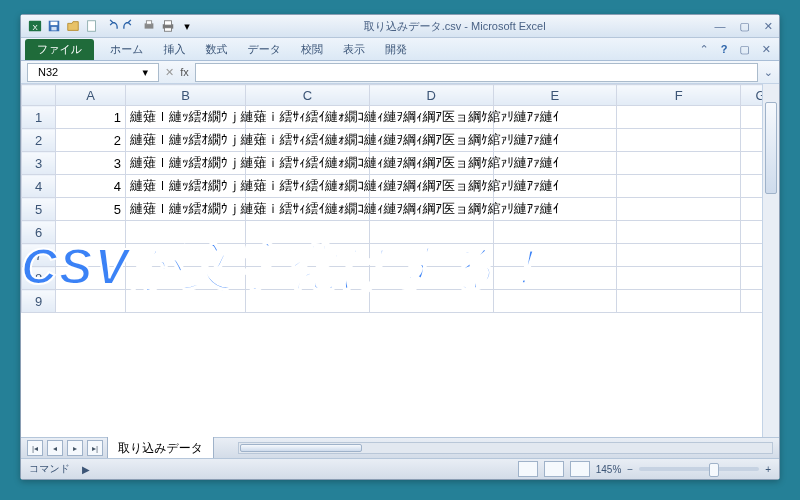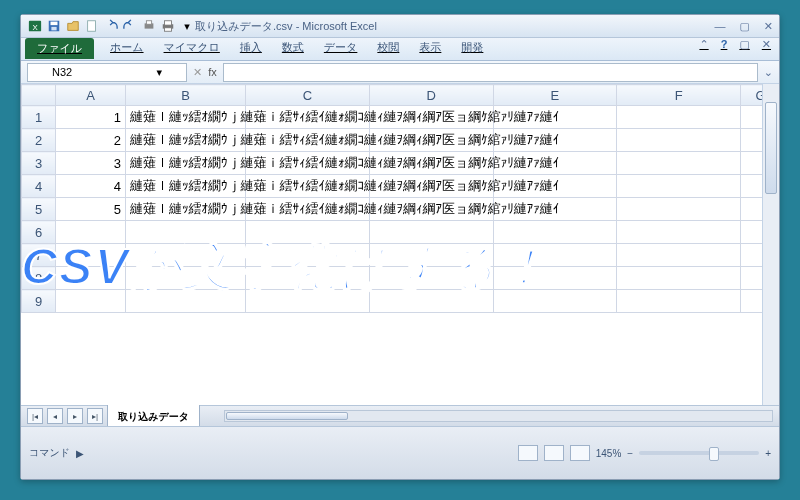--- a/index.html
+++ b/index.html
@@ -2,46 +2,46 @@
 <html><head>
 <meta charset="utf-8">
 <style>
 html,body{margin:0;padding:0;font-family:"Meiryo","MS PGothic",sans-serif;font-size:11px;background:#258097;}
 .stage{position:relative;width:800px;height:500px;background:#258097;}
 .win{position:absolute;left:20px;top:14px;right:20px;bottom:20px;background:#fff;border:1px solid #8a9db3;border-radius:3px;box-shadow:0 2px 6px rgba(0,0,0,.25);display:flex;flex-direction:column;}
 .titlebar{height:22px;background:linear-gradient(#f2f6fb,#d7e4f2);display:flex;align-items:center;padding:0 6px;border-bottom:1px solid #b5c6da;}
 .qat{display:flex;gap:3px;align-items:center;}
 .qat span{width:16px;height:16px;display:flex;align-items:center;justify-content:center;}
 .qat svg{width:14px;height:14px;}
-.title{flex:1;color:#4a6285;font-size:11px;}
+.title{flex:1;text-align:center;color:#4a6285;font-size:11px;}
 .wctrl{display:flex;gap:14px;color:#5a7299;}
 .wctrl span{cursor:pointer;}
-.ribbon-tabs{height:22px;background:linear-gradient(#eef4fb,#dbe8f5);display:flex;align-items:flex-start;padding-left:4px;border-bottom:1px solid #a8bdd6;text-decoration:underline;}
+.ribbon-tabs{height:22px;background:linear-gradient(#eef4fb,#dbe8f5);display:flex;align-items:center;padding-left:4px;border-bottom:1px solid #a8bdd6;}
 .file-tab{background:#1f6b3a;color:#fff;padding:3px 12px;border-radius:3px 3px 0 0;margin-right:6px;font-size:11px;cursor:pointer;}
 .tab{color:#3b5578;padding:2px 10px;font-size:11px;cursor:pointer;}
 .min-ribbon{margin-left:auto;display:flex;gap:12px;padding-right:8px;color:#5a7299;}
 .fbar{height:22px;background:linear-gradient(#f3f7fc,#e4edf7);display:flex;align-items:center;border-bottom:1px solid #c3d3e6;padding:0 6px;gap:6px;}
-.namebox{width:110px;height:17px;background:#fff;border:1px solid #abc;display:flex;align-items:center;padding:0 24px;font-size:11px;}
+.namebox{width:110px;height:17px;background:#fff;border:1px solid #abc;display:flex;align-items:center;padding:0 10px;font-size:11px;}
 .fx{color:#555;}
 .fxinput{flex:1;height:17px;background:#fff;border:1px solid #abc;}
 .grid-wrap{flex:1;position:relative;overflow:hidden;background:#fff;}
 .grid{border-collapse:collapse;table-layout:fixed;width:760px;}
 .grid th,.grid td{border:1px solid #d0d7e5;height:22px;padding:0 4px;text-align:left;font-size:13px;white-space:nowrap;overflow:visible;}
 .grid thead th{background:linear-gradient(#f6f9fd,#e2ebf6);text-align:center;color:#3c5576;font-weight:normal;height:20px;}
 .grid .rowhead{background:linear-gradient(#f6f9fd,#e2ebf6);text-align:center;color:#3c5576;width:34px;}
 .grid td.numcol{text-align:right;width:70px;}
 .col-b{width:120px;}
 .overlay{position:absolute;left:0;right:0;top:150px;font-family:"Arial Black","Meiryo",sans-serif;font-weight:900;font-style:italic;font-size:50px;color:#3b82f6;-webkit-text-stroke:2px #fff;letter-spacing:2px;pointer-events:none;}
 .sheet-tabs{height:20px;background:linear-gradient(#e9eef5,#d3dce8);border-top:1px solid #b5c6da;display:flex;align-items:center;padding:0 6px;gap:4px;}
 .navbtn{width:14px;height:14px;border:1px solid #9fb2c9;background:#f5f9fd;display:flex;align-items:center;justify-content:center;font-size:8px;color:#456;cursor:pointer;}
-.sheet{background:#fff;border:1px solid #9fb2c9;border-bottom:none;padding:17px 10px;font-size:10px;border-radius:3px 3px 0 0;font-weight:bold;}
+.sheet{background:#fff;border:1px solid #9fb2c9;border-bottom:none;padding:17px 10px;font-size:12px;border-radius:3px 3px 0 0;}
 .hscroll{flex:1;height:12px;margin-left:20px;position:relative;}
 .hscroll .track{position:absolute;inset:0;background:#e2e8f0;border:1px solid #b9c7d8;}
 .hscroll .thumb{position:absolute;left:2px;top:2px;bottom:2px;width:120px;background:linear-gradient(#f6f9fd,#cedbec);border:1px solid #9fb2c9;border-radius:2px;}
-.status{height:20px;background:linear-gradient(#e9eef5,#d3dce8);border-top:1px solid #b5c6da;display:flex;align-items:center;padding:16px 8px;gap:6px;font-size:10px;color:#3c5576;text-align:center;}
+.status{height:20px;background:linear-gradient(#e9eef5,#d3dce8);border-top:1px solid #b5c6da;display:flex;align-items:center;padding:0 8px;gap:12px;font-size:10px;color:#3c5576;text-align:center;}
 .status .right{margin-left:auto;display:flex;align-items:center;gap:6px;}
 .viewbtn{width:18px;height:14px;border:1px solid #9fb2c9;background:#f5f9fd;}
 .zoom-track{width:120px;height:4px;background:#c6d2e2;position:relative;border-radius:2px;}
 .zoom-thumb{position:absolute;left:70px;top:-4px;width:8px;height:12px;background:#f5f9fd;border:1px solid #9fb2c9;border-radius:2px;}
 .vscroll{position:absolute;right:0;top:0;bottom:0;width:16px;background:#e9eef5;border-left:1px solid #c3d3e6;}
 .vscroll .thumb{position:absolute;left:2px;right:2px;top:18px;height:90px;background:linear-gradient(#f6f9fd,#cedbec);border:1px solid #9fb2c9;border-radius:2px;}
 </style>
 </head>
 <body>
 <div class="stage">
@@ -101,21 +101,20 @@
  <div class="wctrl">
   <span>—</span>
   <span>▢</span>
   <span>✕</span>
  </div>
 </div>
 
 <div class="ribbon-tabs">
  <div class="file-tab">ファイル</div>
  <div class="tab">ホーム</div>
- <div class="tab">マイマクロ</div>
  <div class="tab">挿入</div>
  <div class="tab">数式</div>
  <div class="tab">データ</div>
  <div class="tab">校閲</div>
  <div class="tab">表示</div>
  <div class="tab">開発</div>
  <div class="min-ribbon">
   <span>⌃</span>
   <span style="color:#2a62a8;font-weight:bold">?</span>
   <span>▢</span>

